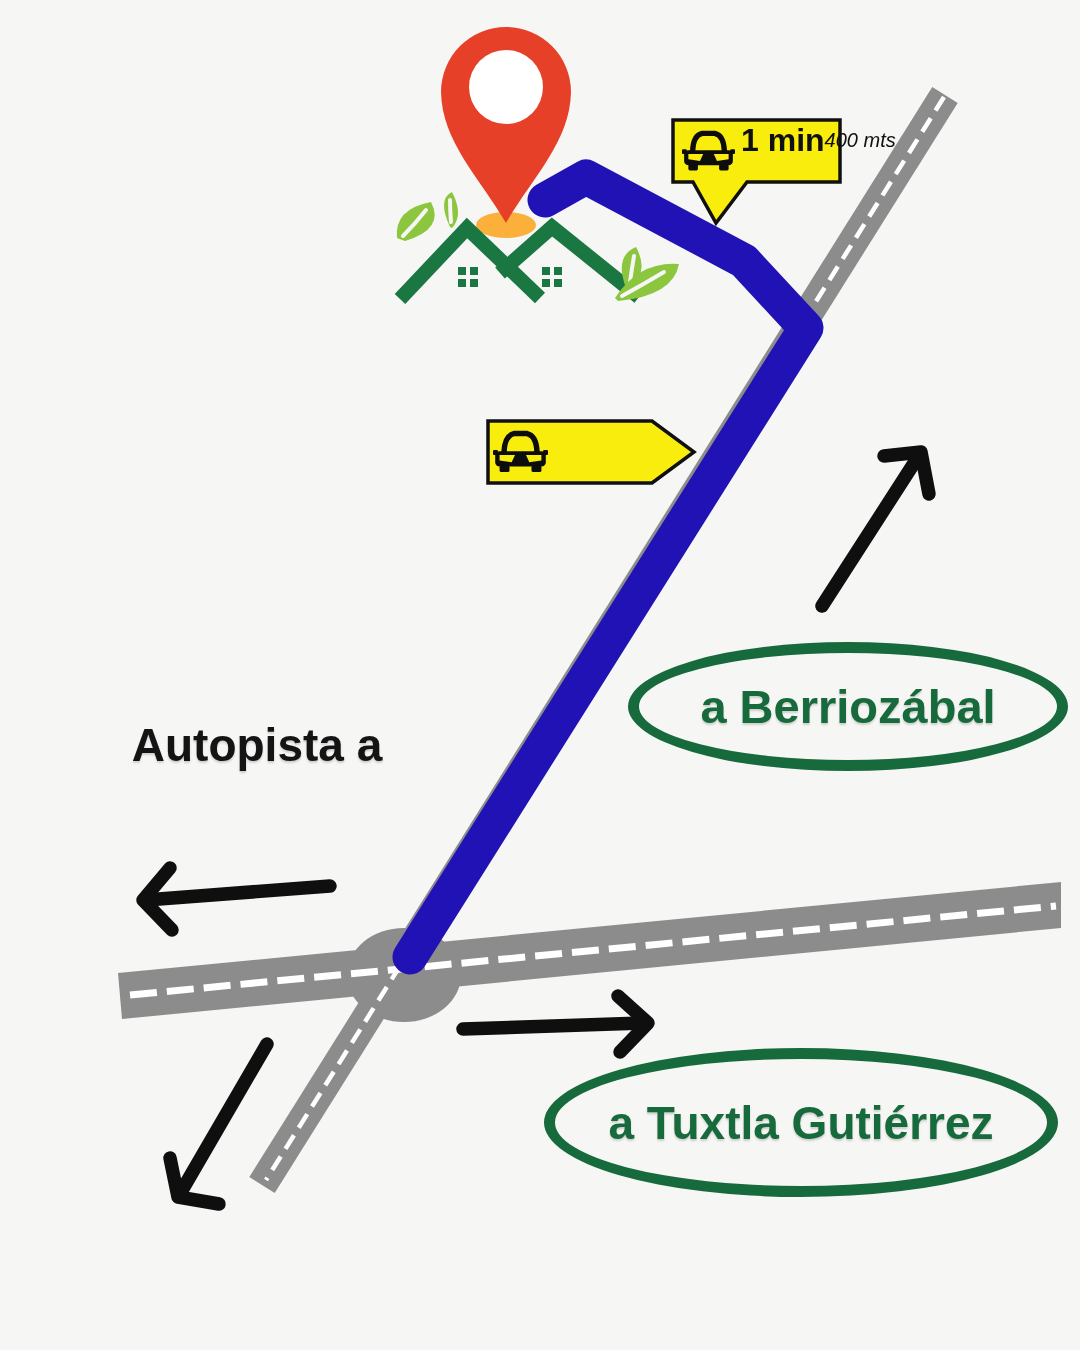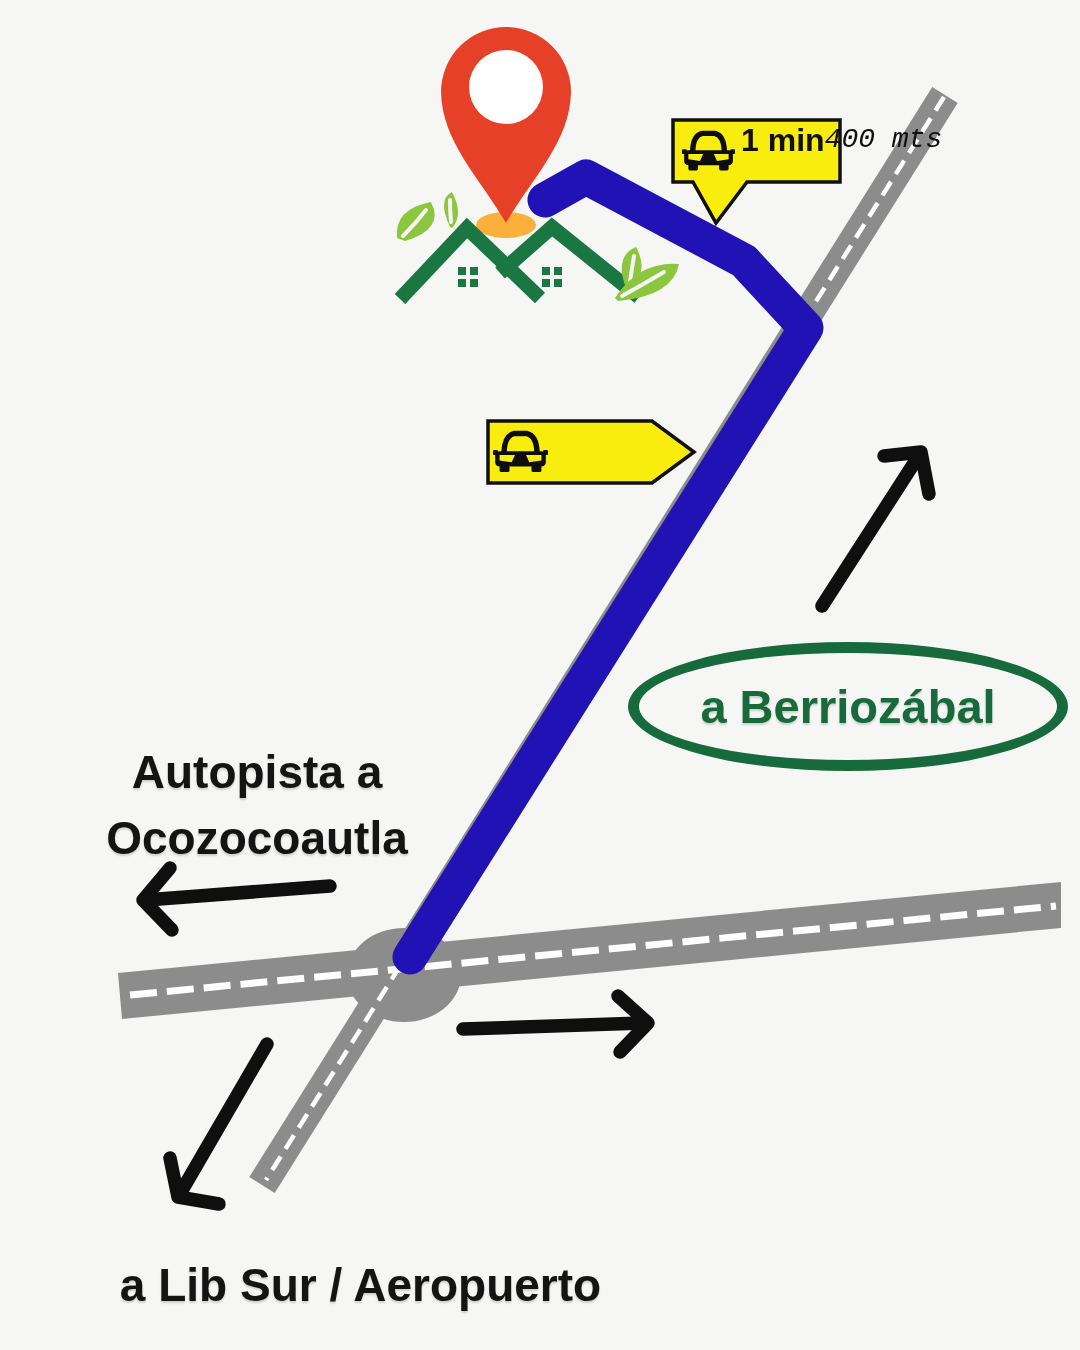--- a/index.html
+++ b/index.html
@@ -25,41 +25,41 @@
   .pane      {fill:var(--house-green,#1b7742);}
   .leaf      {fill:var(--leaf-green,#8cc63f);}
   .vein      {stroke:var(--background,#f6f6f4);stroke-width:4;fill:none;stroke-linecap:round;}
   .carbody   {fill:#0d0d0d;}
   .cararch   {stroke:#0d0d0d;stroke-width:10;fill:none;stroke-linecap:round;}
   .carlight  {fill:var(--badge-yellow,#f9ed0e);}
 
   
   .lbl{
     position:absolute;font-weight:700;color:var(--text-black,#141414);
-    text-align:center;text-shadow:0 2px 2px rgba(70,70,70,.22);margin-top:27px;
+    text-align:center;text-shadow:0 2px 2px rgba(70,70,70,.22);
   }
   #label-autopista{left:62px;top:712px;width:390px;font-size:46px;line-height:66px;}
   #label-libsur   {left:88px;top:1231px;width:545px;font-size:46px;}
 
   .oval{
     position:absolute;box-sizing:border-box;
     border:11px solid var(--oval-green,#176a3b);border-radius:50%;
     display:flex;align-items:center;justify-content:center;
     color:var(--oval-green,#176a3b);font-weight:700;
     text-shadow:0 2px 2px rgba(70,70,70,.22);
   }
   #oval-berriozabal{left:628px;top:642px;width:440px;height:129px;font-size:47px;}
   #oval-tuxtla     {left:544px;top:1048px;width:514px;height:149px;font-size:46px;}
 
   .badge-text{
     position:absolute;display:flex;flex-direction:row;align-items:center;
     color:#101010;line-height:1.03;
   }
   .badge-time{font-weight:700;font-size:32px;white-space:nowrap;}
-  .badge-dist{font-style:italic;font-size:28px;white-space:nowrap;font-family:Liberation Mono, monospace;}
+  .badge-dist{font-style:italic;font-size:20px;white-space:nowrap;}
   #badge1-text{left:741px;top:124px;width:100px;}
   #badge2-text{left:551px;top:424px;width:102px;}
 </style>
 </head>
 <body>
 
 <div class="canvas">
 
   <svg class="scene" width="1080" height="1350" viewBox="0 0 1080 1350" aria-hidden="true">
 
@@ -142,29 +142,30 @@
       <use href="#car-front" transform="translate(682,127) scale(0.53)"></use>
     </g>
     <g>
       <path class="bubble" d="M488,421 L652,421 L694,452 L652,483 L488,483 Z"></path>
       <use href="#car-front" transform="translate(493,427) scale(0.55)"></use>
     </g>
   </svg>
 
   <div class="lbl" id="label-autopista">
     <div>Autopista a</div>
-    <div>Ocozocoautla</div>
   </div>
 
-  <div class="lbl" id="label-libsur">a Lib Sur / Aeropuerto</div>
 
   <div class="oval" id="oval-berriozabal">
     <span>a Berriozábal</span>
   </div>
 
+  <div class="oval" id="oval-tuxtla">
+    <span>a Tuxtla Gutiérrez</span>
+  </div>
 
   <div class="badge-text" id="badge1-text">
     <span class="badge-time">1 min</span>
     <span class="badge-dist">400 mts</span>
   </div>
 
 
 </div>
 
 </body></html>

